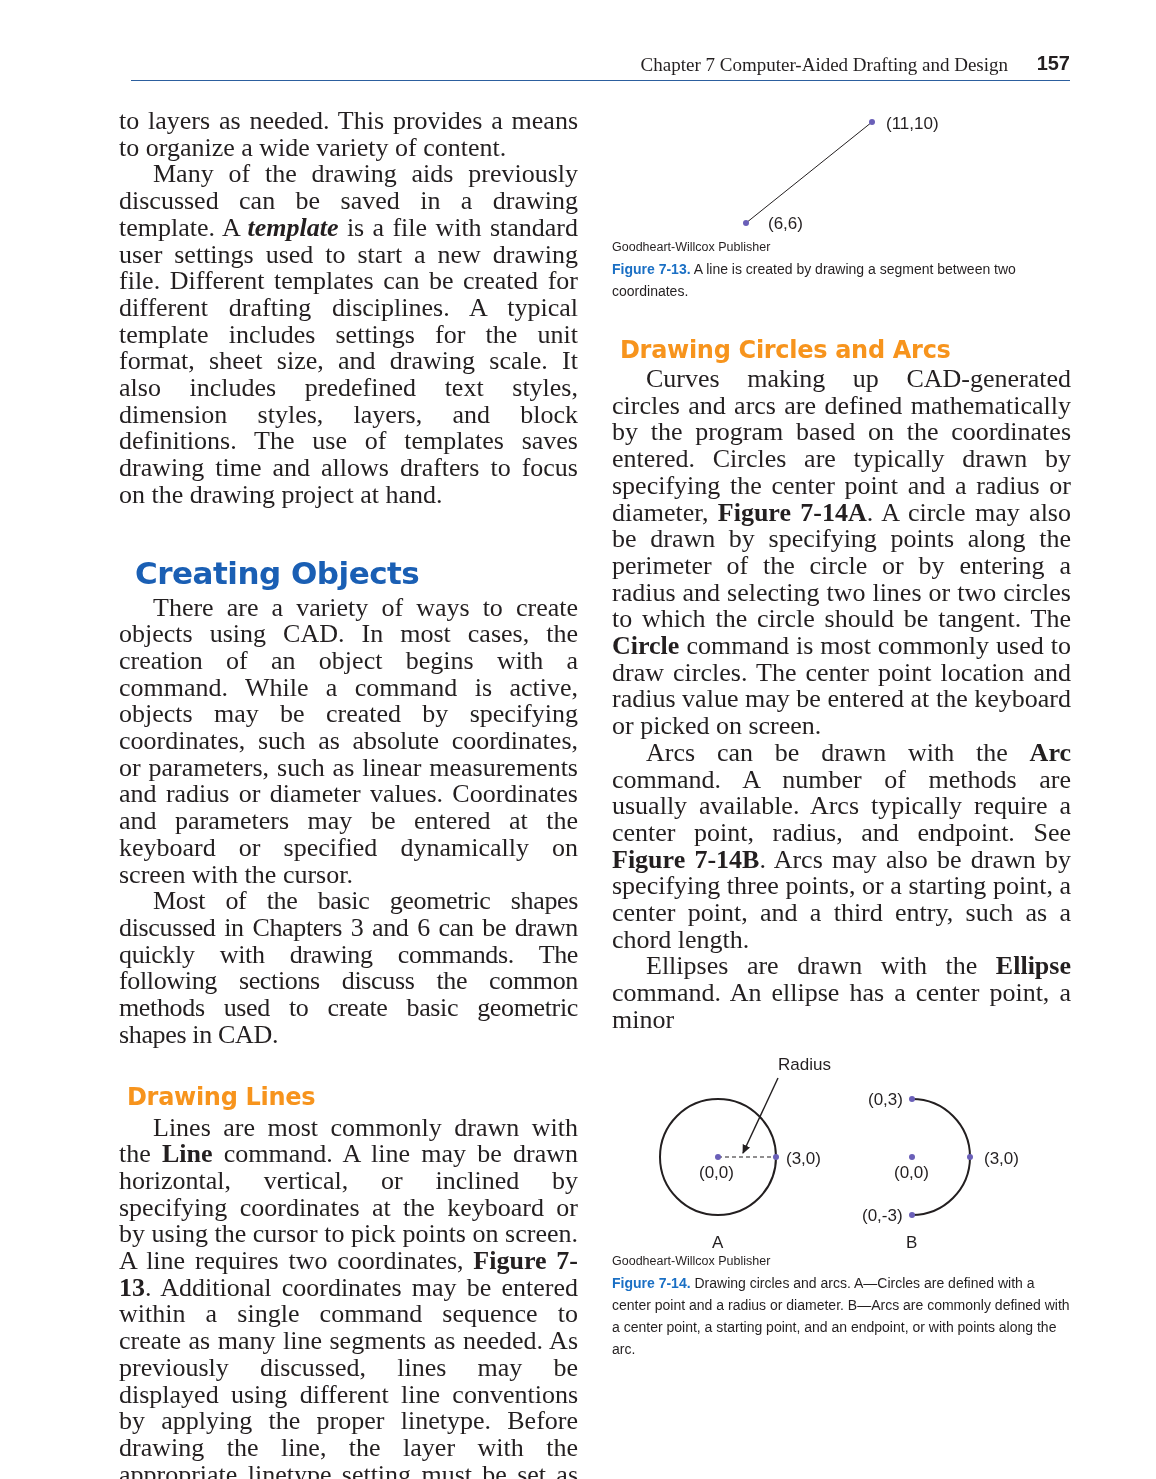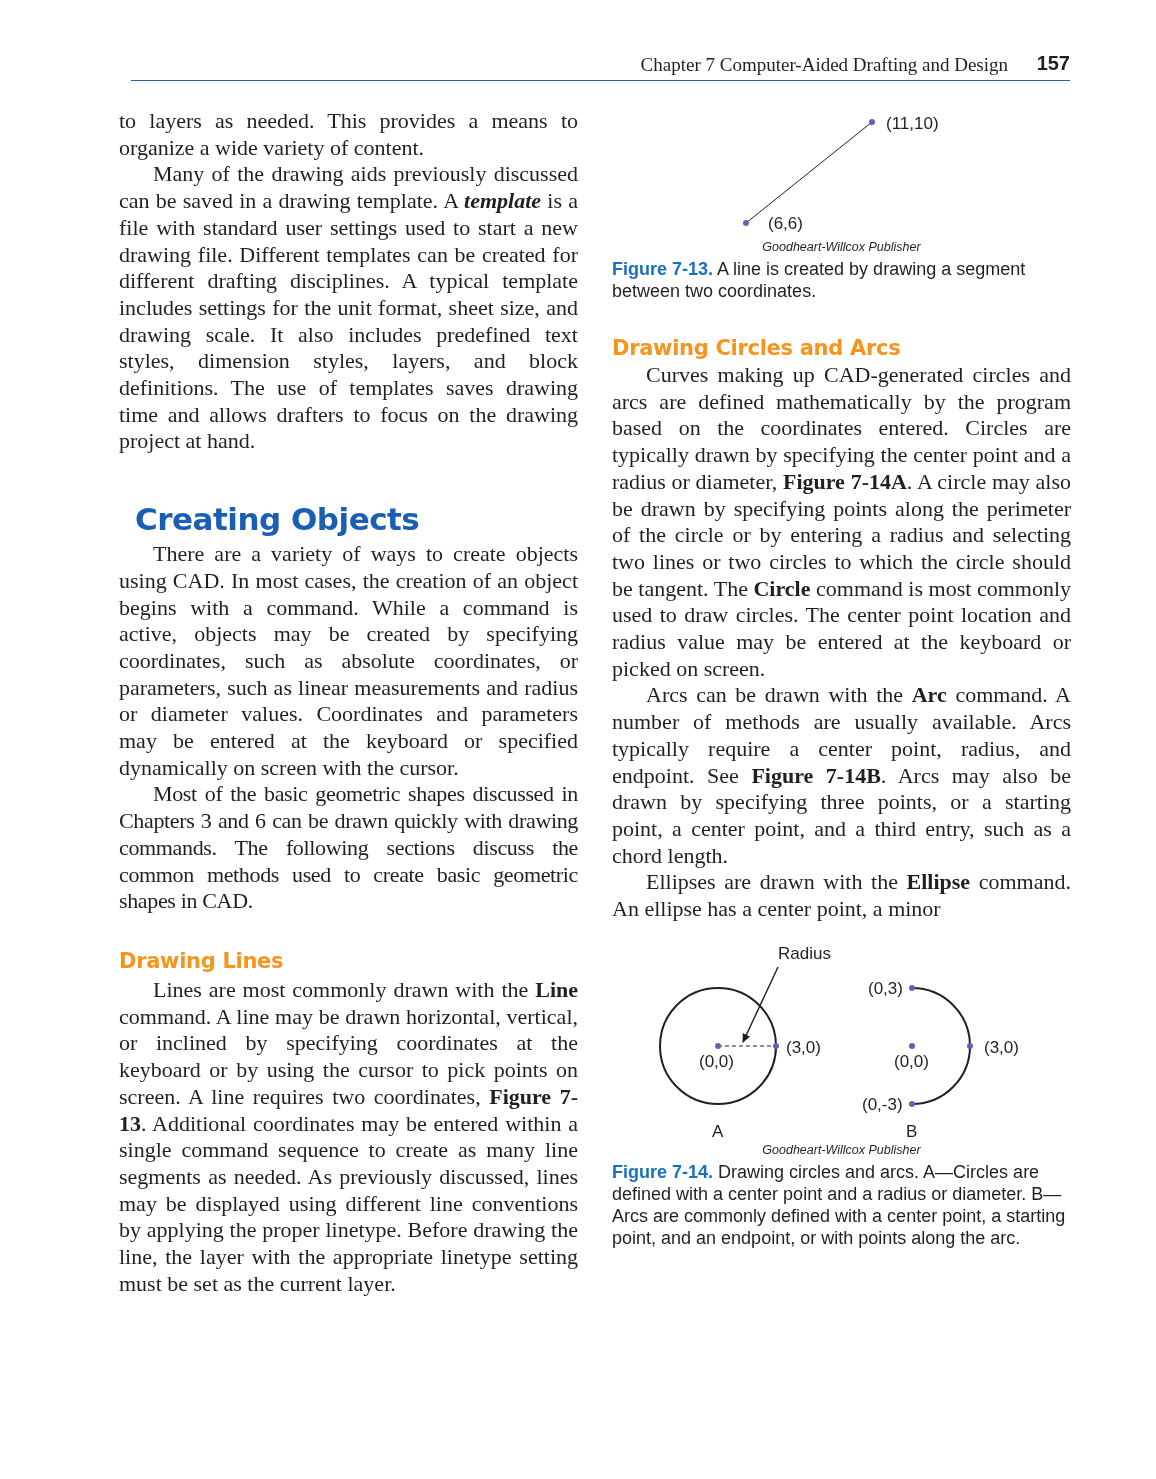--- a/index.html
+++ b/index.html
@@ -8,31 +8,31 @@
   .sans { font-family: "Liberation Sans", "DejaVu Sans", sans-serif; }
 
   #running-head { position: absolute; left: 131px; right: 86px; top: 52px; height: 28px; border-bottom: 1.5px solid #2c5f9e; }
   #running-head .chapter { position: absolute; right: 62px; top: 2px; font-size: 19px; color: #231f20; }
   #running-head .page-num { position: absolute; right: 0; top: 0; font-size: 20px; font-weight: bold; }
 
   .col { position: absolute; top: 108px; width: 459px; }
   #col-left { left: 119px; }
   #col-right { left: 612px; }
 
-  .para { font-size: 22px; line-height: 26.7px; text-align: justify; margin: 0; hyphens: none; }
+  .para { font-size: 26px; line-height: 26.7px; text-align: justify; margin: 0; hyphens: none; }
   .para.indent { text-indent: 34px; }
   .para.noindent { text-indent: 0; }
 
   h2.sec { font-family: "DejaVu Sans", sans-serif; font-weight: bold; color: #1a5fb4; font-size: 31px; margin: 16px; letter-spacing: -0.5px; }
-  h3.sub { font-family: "DejaVu Sans", sans-serif; font-weight: bold; color: #f7941d; font-size: 21px; margin: 0; letter-spacing: -0.3px; }
+  h3.sub { font-family: "DejaVu Sans", sans-serif; font-weight: bold; color: #f7941d; font-size: 24px; margin: 8px; letter-spacing: -0.3px; }
 
   .fig { position: relative; }
   .fig svg text { font-family: "Liberation Sans", "DejaVu Sans", sans-serif; font-size: 17px; fill: #231f20; }
-  .credit { font-family: "Liberation Sans", "DejaVu Sans", sans-serif; font-style: italic; font-size: 12.5px; text-align: center; color: #231f20; }
-  .caption { font-family: "Liberation Sans", "DejaVu Sans", sans-serif; font-size: 18px; line-height: 22px; color: #231f20; margin: 0; }
+  .credit { font-family: "Liberation Sans", "DejaVu Sans", sans-serif; font-size: 12.5px; text-align: left; color: #231f20; }
+  .caption { font-family: "Liberation Sans", "DejaVu Sans", sans-serif; font-size: 14px; line-height: 22px; color: #231f20; margin: 0; }
   .caption .fig-label { color: #1a6fc4; font-weight: bold; }
 
   #footer { position: absolute; left: 119px; top: 1493px; font-size: 14px; color: #6d6e71; }
 </style>
 </head>
 <body>
 
 <div id="running-head">
   <span class="chapter serif">Chapter 7  Computer-Aided Drafting and Design</span>
   <span class="page-num sans">157</span>

